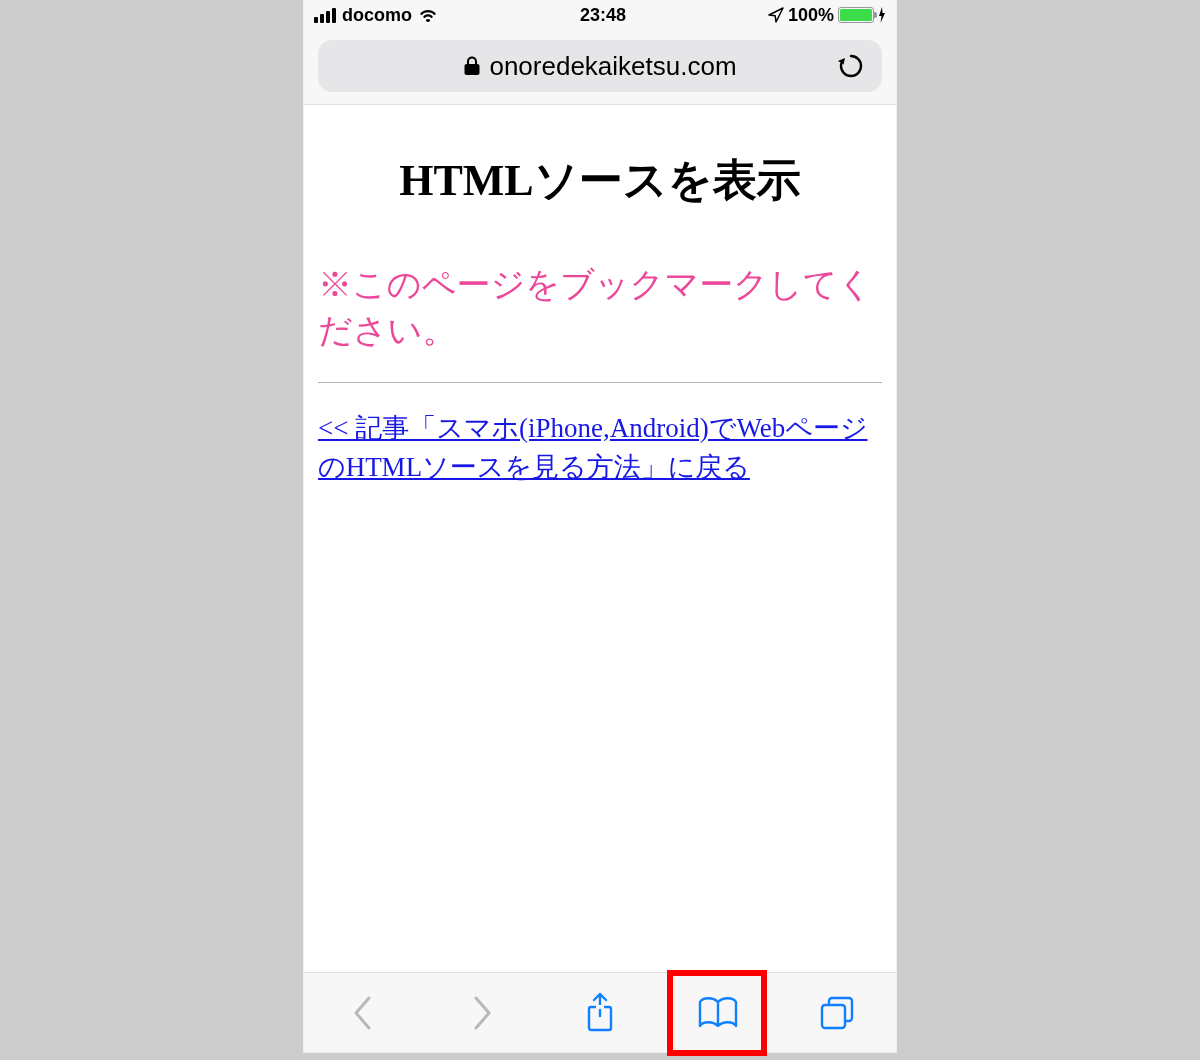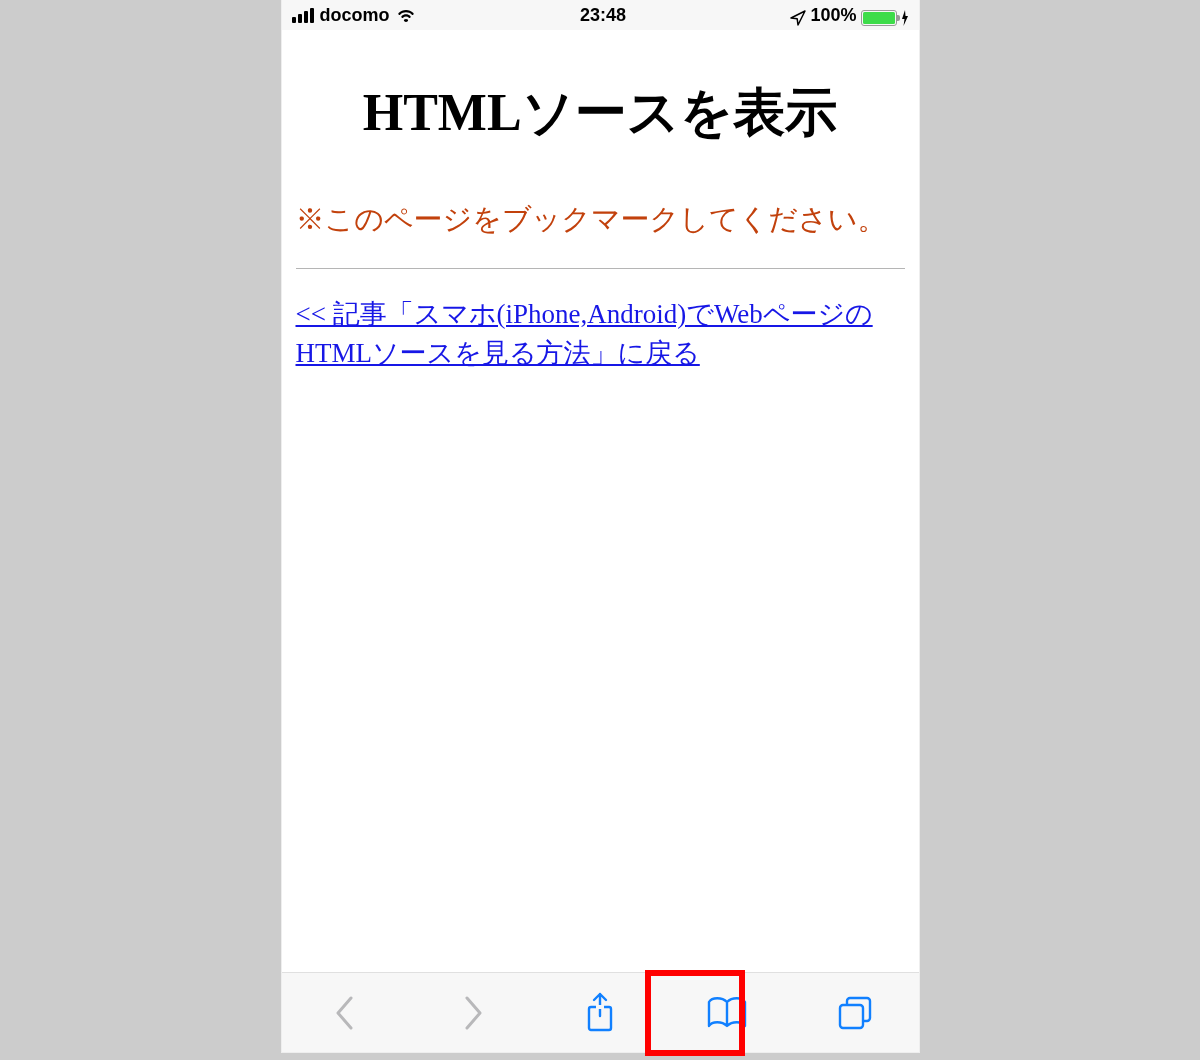--- a/index.html
+++ b/index.html
@@ -5,21 +5,21 @@
     * { box-sizing: border-box; margin: 0; padding: 0; }
     body {
       background: #cccccc;
       width: 1200px;
       height: 1060px;
       display: flex;
       justify-content: center;
       font-family: -apple-system, "Hiragino Mincho ProN", "Yu Mincho", serif;
     }
     .phone {
-      width: 637px;
+      width: 592px;
       height: 1052px;
       background: #ffffff;
       position: relative;
       display: flex;
       flex-direction: column;
       box-shadow: 0 0 0 1px #eee;
     }
     
     .statusbar {
       height: 30px;
@@ -27,21 +27,21 @@
       display: flex;
       align-items: center;
       justify-content: space-between;
       padding: 0 10px;
       font-family: -apple-system, "Helvetica Neue", Arial, sans-serif;
       font-size: 18px;
       font-weight: 600;
       color: #000;
     }
     .status-left { display:flex; align-items:center; gap:6px}
-    .status-right { display:flex; align-items:flex-end; gap:4px}
+    .status-right { display:flex; align-items:center; gap:4px}
     .signal { display:flex; align-items:flex-end; gap:2px; }
     .signal span { width:4px; background:#000; display:inline-block; border-radius:1px; }
     .signal span:nth-child(1){height:6px}
     .signal span:nth-child(2){height:9px}
     .signal span:nth-child(3){height:12px}
     .signal span:nth-child(4){height:15px}
     .battery {
       position: relative; width:36px; height:16px; border:1.5px solid #999;
       border-radius:3px; display:inline-flex; align-items:center; padding:1px;
     }
@@ -80,28 +80,28 @@
     
     .content{
       flex:1;
       padding: 40px 14px 0 14px;
       overflow:hidden;
     }
     .title{
       font-family:"Hiragino Mincho ProN","Yu Mincho","Times New Roman",serif;
       font-weight:700;
       text-align:center;
-      font-size:52px;
+      font-size:44px;
       line-height:1.65;
       color:#000;
     }
     .note{
       font-family:"Hiragino Mincho ProN","Yu Mincho","Times New Roman",serif;
-      font-size:29px;
-      color:#c2410c;
+      font-size:34px;
+      color:#ec4899;
       margin-top:44px;
     }
     .hr{
       border:none;
       border-top:1px solid #b5b5b5;
       margin-top:28px;
       margin-bottom:26px;
     }
     .backlink{
       font-family:"Hiragino Mincho ProN","Yu Mincho","Times New Roman",serif;
@@ -171,20 +171,38 @@
           <span class="battery-fill"></span>
         </span>
       <span>
         <svg width="8" height="16" viewBox="0 0 8 16">
             <path d="M4 0 L1 9 L3.5 9 L2.5 16 L7 6 L4.5 6 Z" fill="#000"></path>
           </svg>
       </span>
     </div>
   </div>
 
+  <div class="url-area">
+    <div class="url-pill">
+      <div class="url-text">
+        <span>
+          <svg width="18" height="22" viewBox="0 0 18 22">
+              <path d="M4 9V6.5C4 3.7 6.2 1.5 9 1.5s5 2.2 5 5V9h.5c1.1 0 2 .9 2 2v7c0 1.1-.9 2-2 2h-11c-1.1 0-2-.9-2-2v-7c0-1.1.9-2 2-2H4zm2 0h6V6.5c0-1.7-1.3-3-3-3s-3 1.3-3 3V9z" fill="#000"></path>
+            </svg>
+        </span>
+        <span>onoredekaiketsu.com</span>
+      </div>
+      <span class="reload">
+        <svg width="30" height="30" viewBox="0 0 30 30">
+            <path d="M15 5c5.5 0 10 4.5 10 10s-4.5 10-10 10S5 20.5 5 15c0-.7.1-1.4.2-2" fill="none" stroke="#000" stroke-width="2.4" stroke-linecap="round"></path>
+            <path d="M2 10 L7.5 13.5 L9 7 Z" fill="#000"></path>
+          </svg>
+      </span>
+    </div>
+  </div>
 
   <div class="content">
     <h1 class="title">
       <span>HTMLソースを表示</span><br>
     </h1>
     <p class="note">※このページをブックマークしてください。</p>
     <hr class="hr">
     <a href="#" class="backlink">&lt;&lt; 記事「スマホ(iPhone,Android)でWebページのHTMLソースを見る方法」に戻る</a>
   </div>
 

